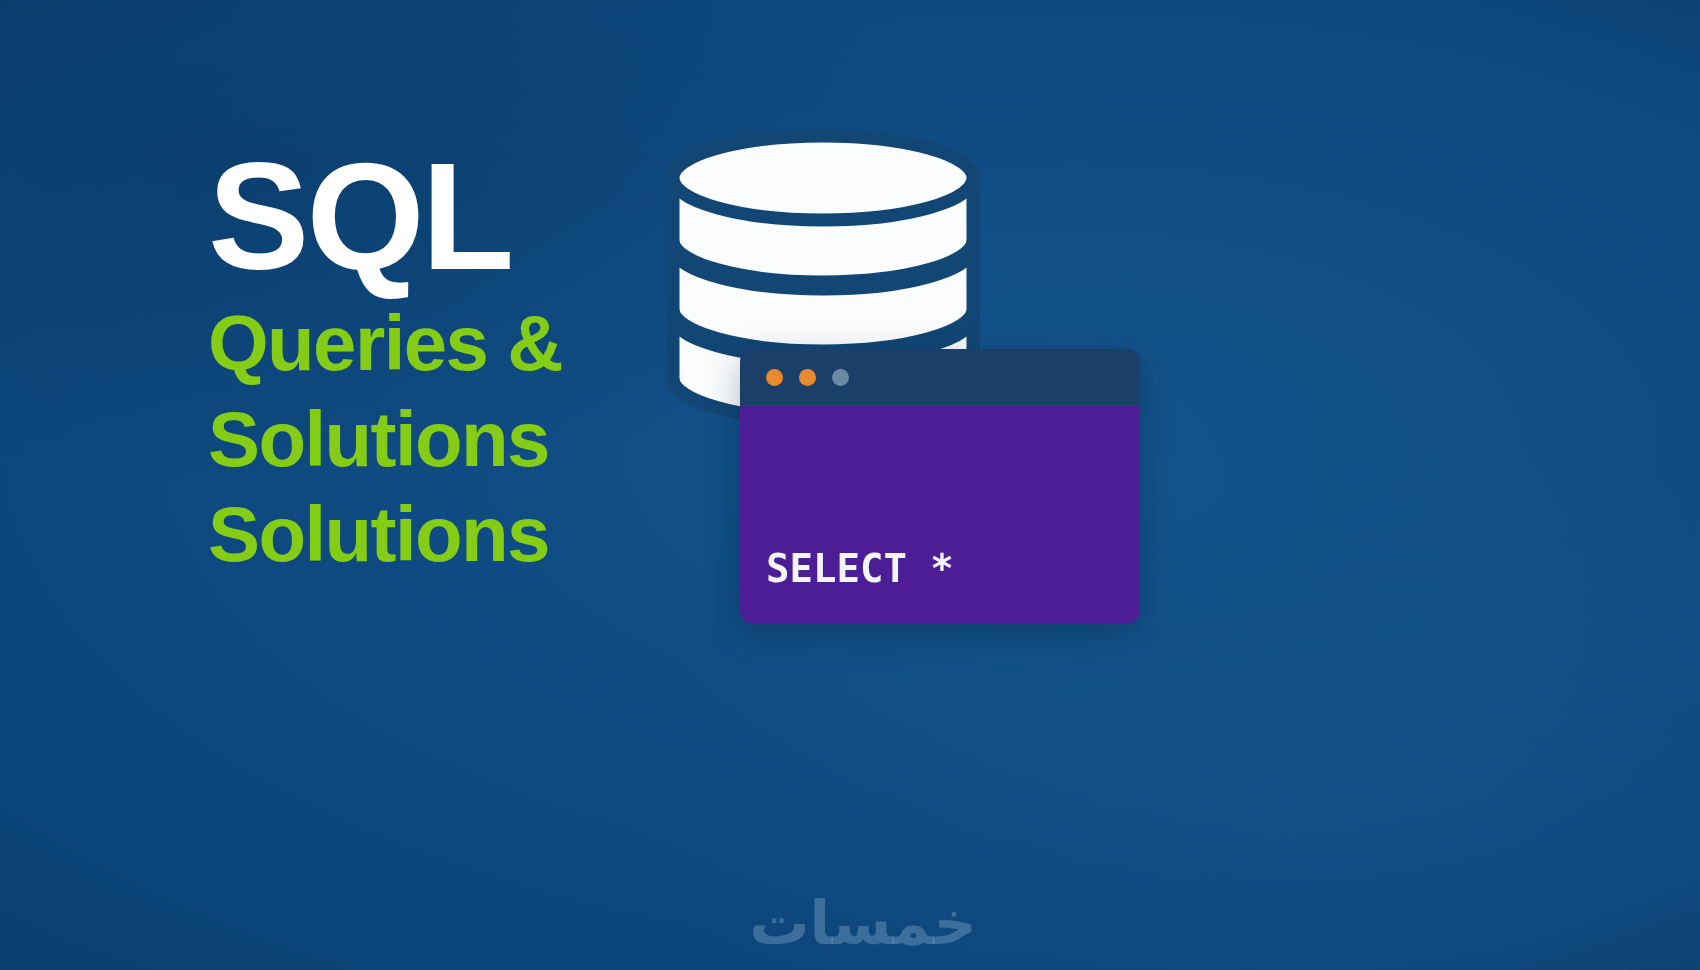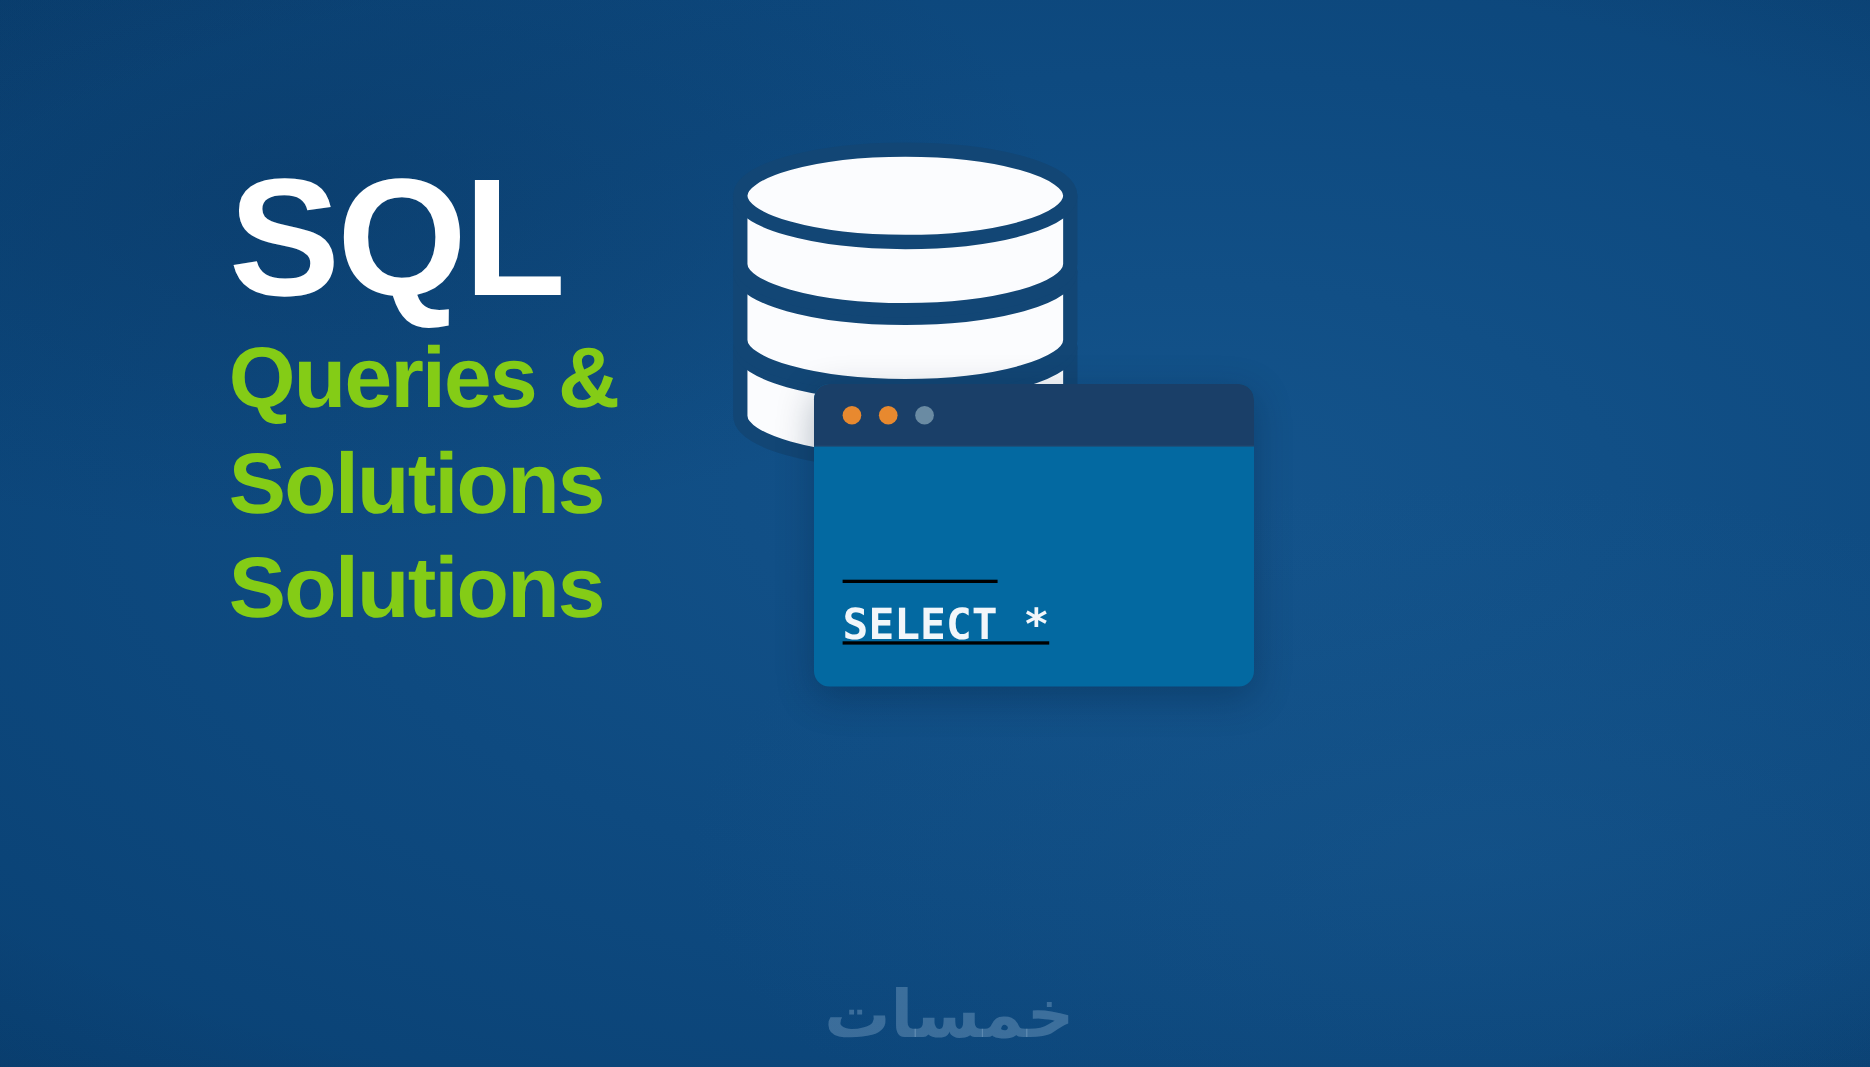--- a/index.html
+++ b/index.html
@@ -72,25 +72,24 @@
   }
   #db-icon svg { display: block; width: 100%; height: 100%; }
 
   
   #code-window {
     position: absolute;
     left: 740px;
     top: 349px;
     width: 400px;
     height: 275px;
-    background: #0369a1;
+    background: #4c1d95;
     border-radius: 14px;
     overflow: hidden;
     box-shadow: 0 10px 34px rgba(3,25,50,0.30);
-    text-decoration: underline;
   }
   #code-titlebar {
     height: 56px;
     background: #1a3f68;
     display: flex;
     align-items: center;
     padding-left: 26px;
     gap: 16px;
     border-bottom: 1px solid rgba(255,255,255,0.05);
   }

